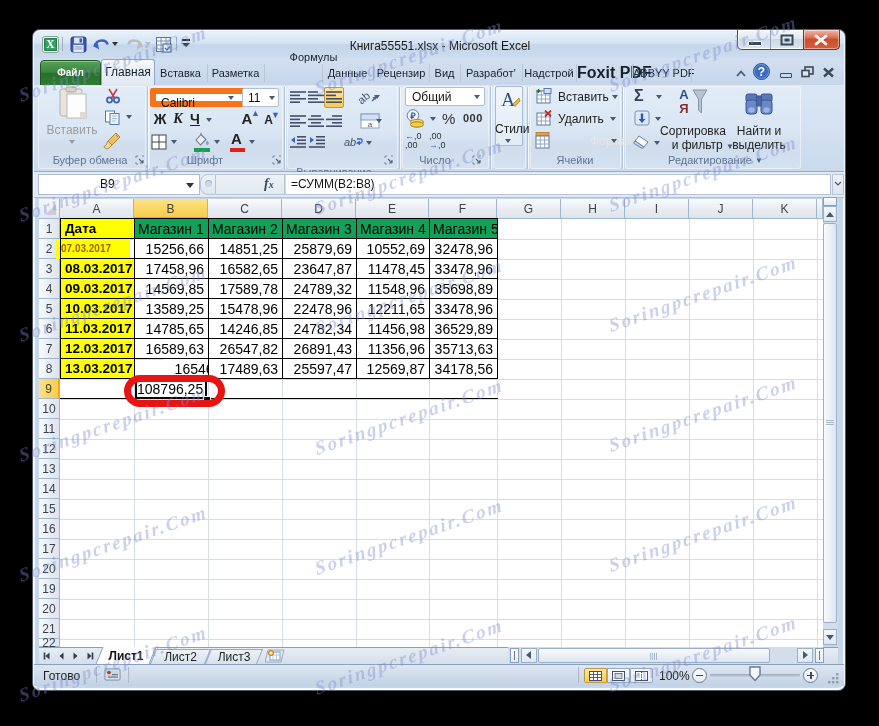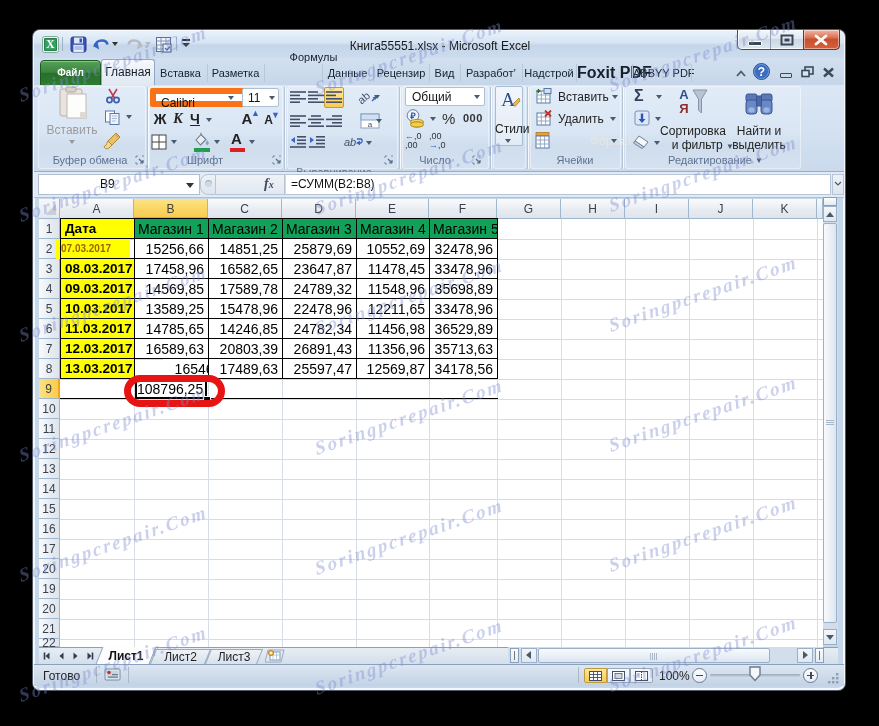--- a/index.html
+++ b/index.html
@@ -472,21 +472,21 @@
 <div class="cell num" style="left:356px;top:299px;width:73px;height:20px;background:#fff;">12211,65</div>
 <div class="cell num" style="left:429px;top:299px;width:68px;height:20px;background:#fff;">33478,96</div>
 <div class="cell" style="left:60px;top:319px;width:74px;height:20px;background:#ffff00;color:#000;font-weight:bold;font-size:13.5px;padding-left:5px;">11.03.2017</div>
 <div class="cell num" style="left:134px;top:319px;width:74px;height:20px;background:#fff;">14785,65</div>
 <div class="cell num" style="left:208px;top:319px;width:74px;height:20px;background:#fff;">14246,85</div>
 <div class="cell num" style="left:282px;top:319px;width:74px;height:20px;background:#fff;">24782,34</div>
 <div class="cell num" style="left:356px;top:319px;width:73px;height:20px;background:#fff;">11456,98</div>
 <div class="cell num" style="left:429px;top:319px;width:68px;height:20px;background:#fff;">36529,89</div>
 <div class="cell" style="left:60px;top:339px;width:74px;height:20px;background:#ffff00;color:#000;font-weight:bold;font-size:13.5px;padding-left:5px;">12.03.2017</div>
 <div class="cell num" style="left:134px;top:339px;width:74px;height:20px;background:#fff;">16589,63</div>
-<div class="cell num" style="left:208px;top:339px;width:74px;height:20px;background:#fff;">20803,39</div>
+<div class="cell num" style="left:208px;top:339px;width:74px;height:20px;background:#fff;">26547,82</div>
 <div class="cell num" style="left:282px;top:339px;width:74px;height:20px;background:#fff;">26891,43</div>
 <div class="cell num" style="left:356px;top:339px;width:73px;height:20px;background:#fff;">11356,96</div>
 <div class="cell num" style="left:429px;top:339px;width:68px;height:20px;background:#fff;">35713,63</div>
 <div class="cell" style="left:60px;top:359px;width:74px;height:20px;background:#ffff00;color:#000;font-weight:bold;font-size:13.5px;padding-left:5px;">13.03.2017</div>
 <div class="cell num" style="left:134px;top:359px;width:74px;height:20px;background:#fff;margin-left:29px;">16546,25</div>
 <div class="cell num" style="left:208px;top:359px;width:74px;height:20px;background:#fff;">17489,63</div>
 <div class="cell num" style="left:282px;top:359px;width:74px;height:20px;background:#fff;">25597,47</div>
 <div class="cell num" style="left:356px;top:359px;width:73px;height:20px;background:#fff;">12569,87</div>
 <div class="cell num" style="left:429px;top:359px;width:68px;height:20px;background:#fff;">34178,56</div>
 <div class="abs" style="left:60px;top:218px;width:438px;height:1px;background:#000;"></div>

